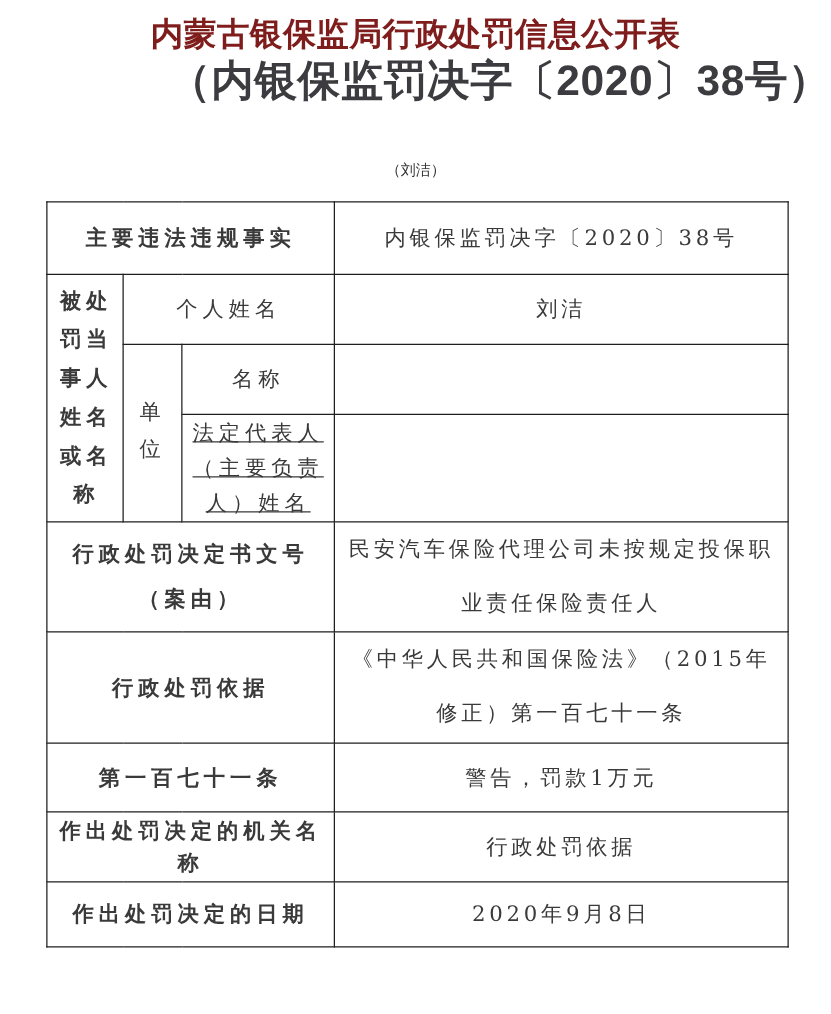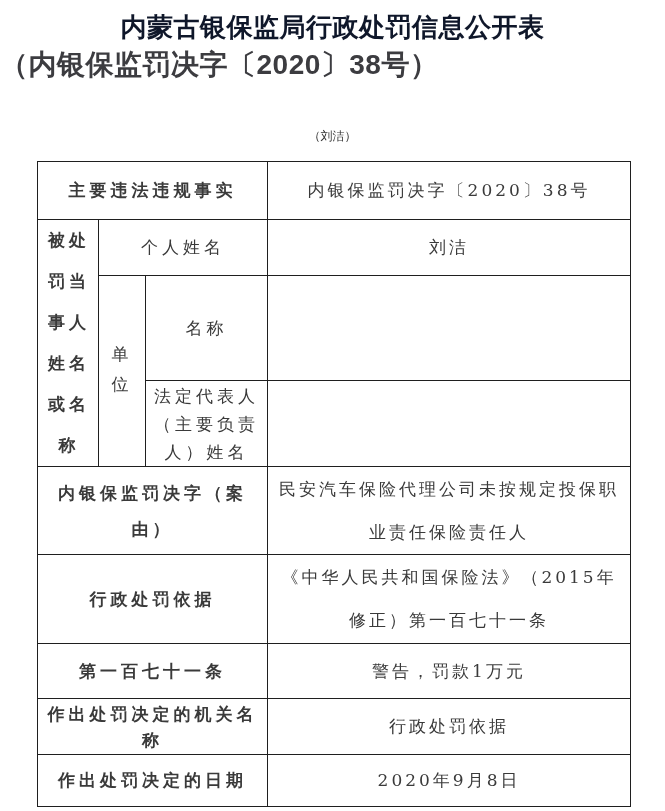--- a/index.html
+++ b/index.html
@@ -13,30 +13,31 @@
     overflow: hidden;
   }
   .doc-title {
     padding-top: 8px;
     text-align: center;
     font-family: "Liberation Sans", "DejaVu Sans", sans-serif;
     font-size: 26px;
     line-height: 38px;
     font-weight: bold;
     letter-spacing: 0.5px;
-    color: #0f172a;
+    color: #7f1d1d;
   }
   .doc-subtitle {
-    text-align: left;
+    text-align: right;
     font-family: "Liberation Sans", "DejaVu Sans", sans-serif;
-    font-size: 28px;
+    font-size: 34px;
     line-height: 38px;
     font-weight: bold;
     letter-spacing: 0.5px;
     color: #3c3c40;
+    margin-left: 48px;
   }
   .case-name {
     margin-top: 40px;
     text-align: center;
     font-family: "Liberation Sans", "DejaVu Sans", sans-serif;
     font-size: 12px;
     line-height: 24px;
     font-weight: 500;
     color: #333333;
   }
@@ -67,33 +68,33 @@
   }
   td.val {
     font-weight: normal;
     letter-spacing: 3px;
   }
   td.left { text-align: left; }
   .vwrap {
     display: inline-block;
     width: 46px;
     word-break: break-all;
-    line-height: 41px;
+    line-height: 31px;
   }
   .uwrap {
     display: inline-block;
     width: 24px;
     word-break: break-all;
     line-height: 30px;
     text-align: center;
     font-family: Liberation Mono, monospace;
   }
   td.wrapcell { word-break: break-all; }
   .lh26 { line-height: 26px; }
-  .lh28 { line-height: 28px; padding: 0 6px; }
+  .lh28 { line-height: 28px; padding: 0 6px; text-decoration: underline; }
   .lh36 { line-height: 36px; }
   .lh43 { line-height: 43px; }
   .tight { letter-spacing: 2.5px; padding: 0 4px; }
   tr.r1 { height: 58px; }
   tr.r2 { height: 56px; }
   tr.r3 { height: 56px; }
   tr.r4 { height: 86px; }
   tr.r5 { height: 88px; }
   tr.r6 { height: 89px; }
   tr.r7 { height: 55px; }
@@ -131,21 +132,21 @@
         <span class="uwrap">单位</span>
       </td>
       <td class="lbl">名称</td>
       <td class="val"></td>
     </tr>
     <tr class="r4">
       <td class="lbl lh28 wrapcell">法定代表人（主要负责人）姓名</td>
       <td class="val"></td>
     </tr>
     <tr class="r5">
-      <td colspan="3" class="hdr lh36 wrapcell">内银保监罚决字（案由）</td>
+      <td colspan="3" class="hdr lh36 wrapcell">行政处罚决定书文号（案由）</td>
       <td class="val left lh43">民安汽车保险代理公司未按规定投保职业责任保险责任人</td>
     </tr>
     <tr class="r6">
       <td colspan="3" class="hdr">行政处罚依据</td>
       <td class="val lh43 tight">《中华人民共和国保险法》（2015年修正）第一百七十一条</td>
     </tr>
     <tr class="r7">
       <td colspan="3" class="hdr">第一百七十一条</td>
       <td class="val">警告，罚款1万元</td>
     </tr>

